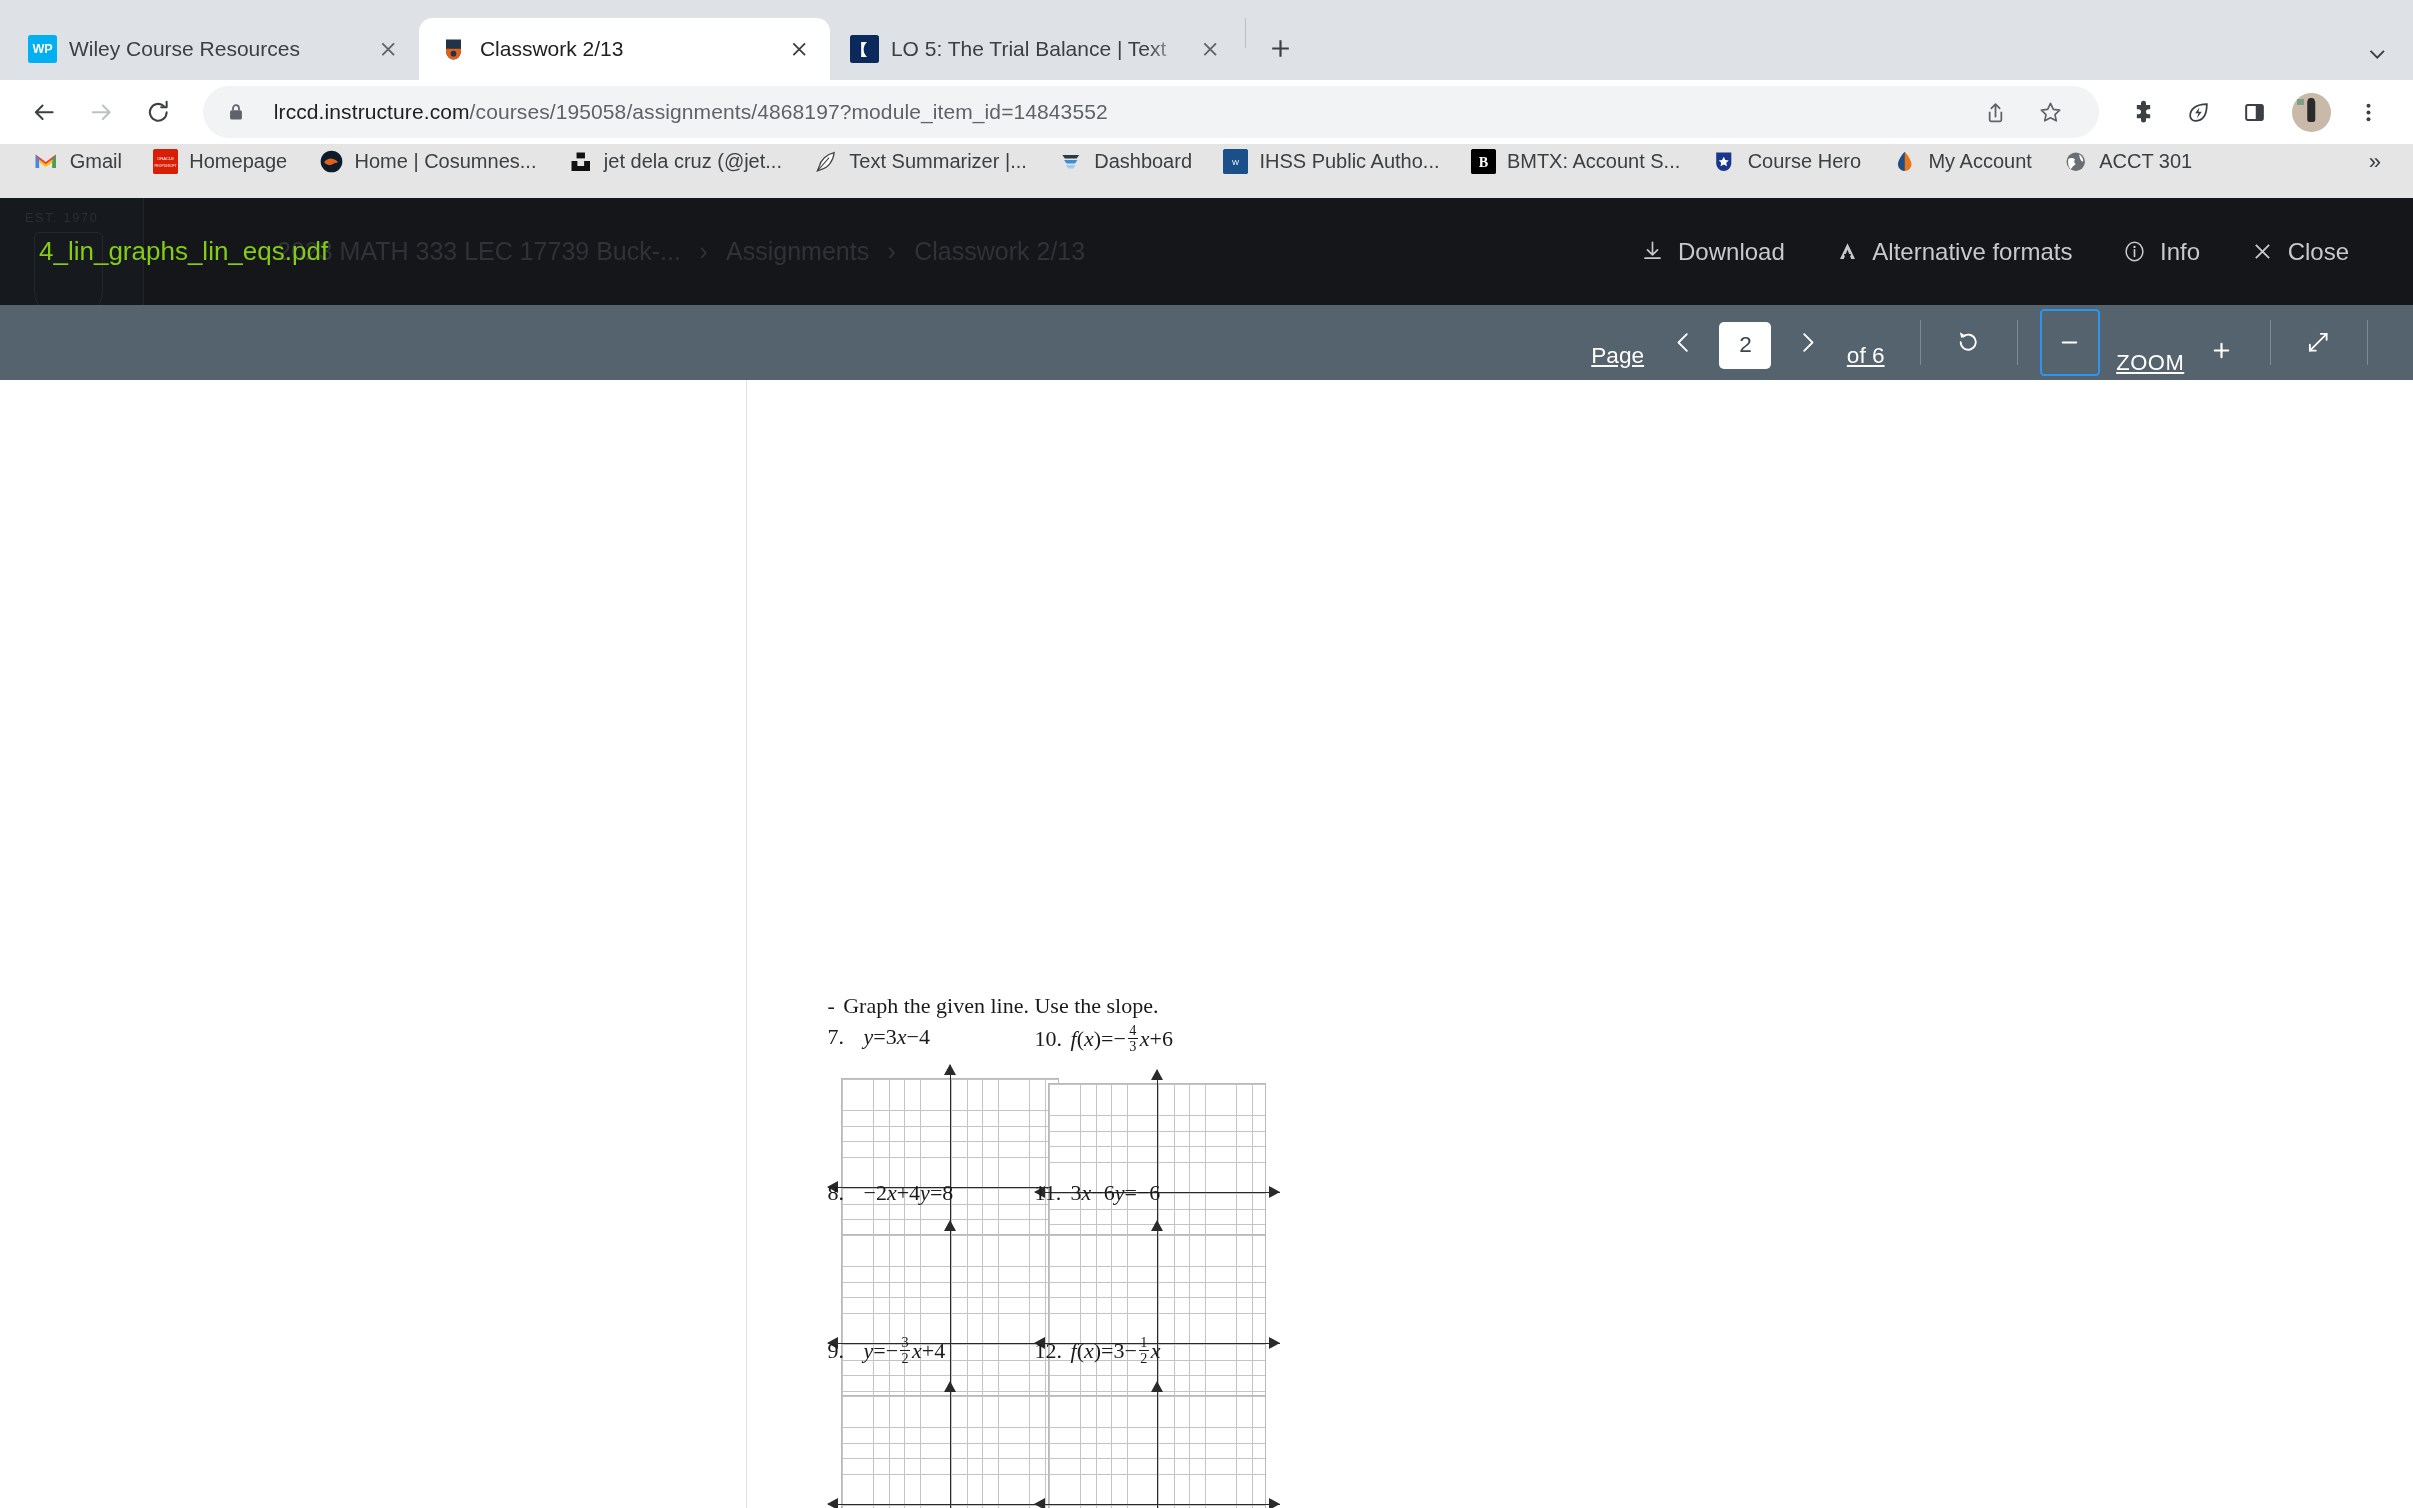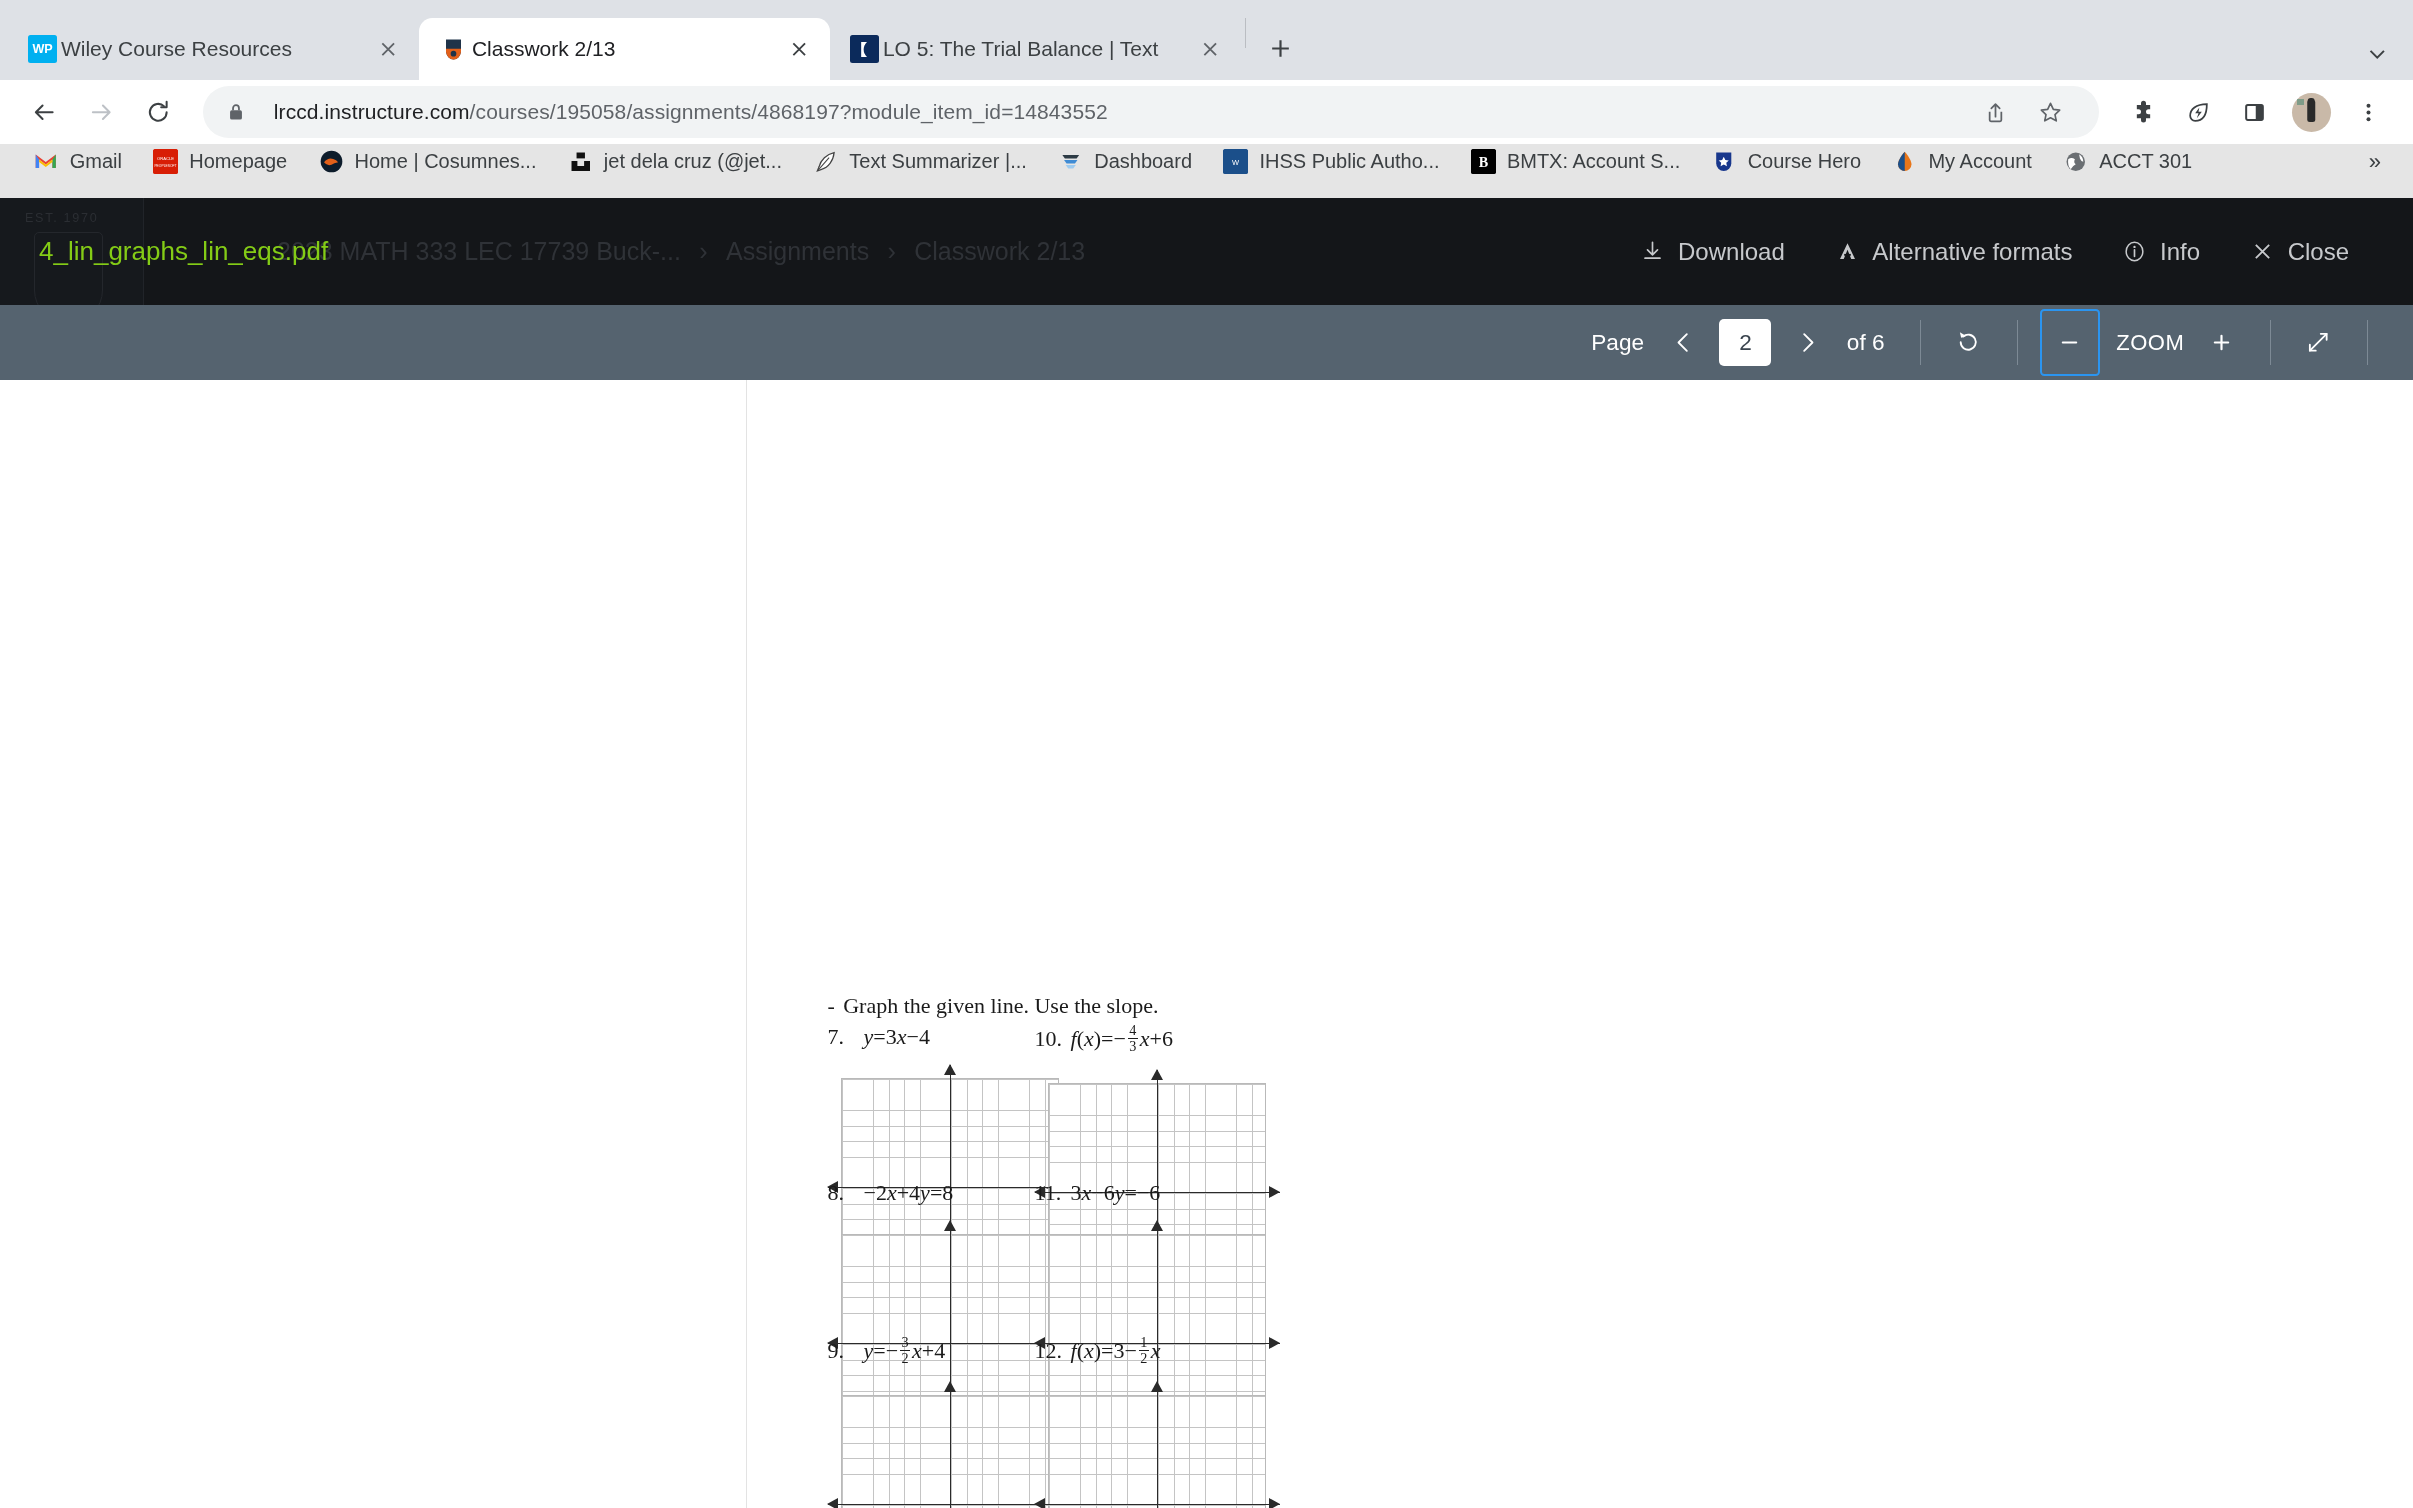--- a/index.html
+++ b/index.html
@@ -20,21 +20,21 @@
     display: flex;
     align-items: flex-end;
     padding-left: 8.4px;
     position: relative;
     flex: 0 0 80px;
   }
   .tab {
     height: 62px;
     display: flex;
     align-items: center;
-    gap: 4px;
+    gap: 12px;
     padding: 0 17px 0 20px;
     border-radius: 13.4px 13.4px 0 0;
     min-width: 0;
     position: relative;
   }
   .tab.inactive { width: 411px; }
   .tab.active { width: 411px; background: #ffffff; }
   .tab-favicon {
     width: 28.5px; height: 28.5px;
     flex: 0 0 28.5px;
@@ -240,21 +240,21 @@
   .viewer-toolbar {
     height: 75px;
     background: #55636f;
     display: flex;
     align-items: center;
     justify-content: flex-end;
     padding: 0 0 0 0;
     flex: 0 0 75px;
     color: #fff;
   }
-  .tb-group { display: flex; align-items: center; }
+  .tb-group { display: flex; align-items: flex-end; text-decoration: underline; }
   .tb-label { font-size: 22.6px; color: #ffffff; padding: 0 13.4px; }
   .tb-icon-btn {
     width: 52px; height: 52px;
     display: flex; align-items: center; justify-content: center;
     color: #ffffff;
   }
   .page-box {
     width: 52px; height: 47px;
     background: #ffffff;
     color: #3b454f;

